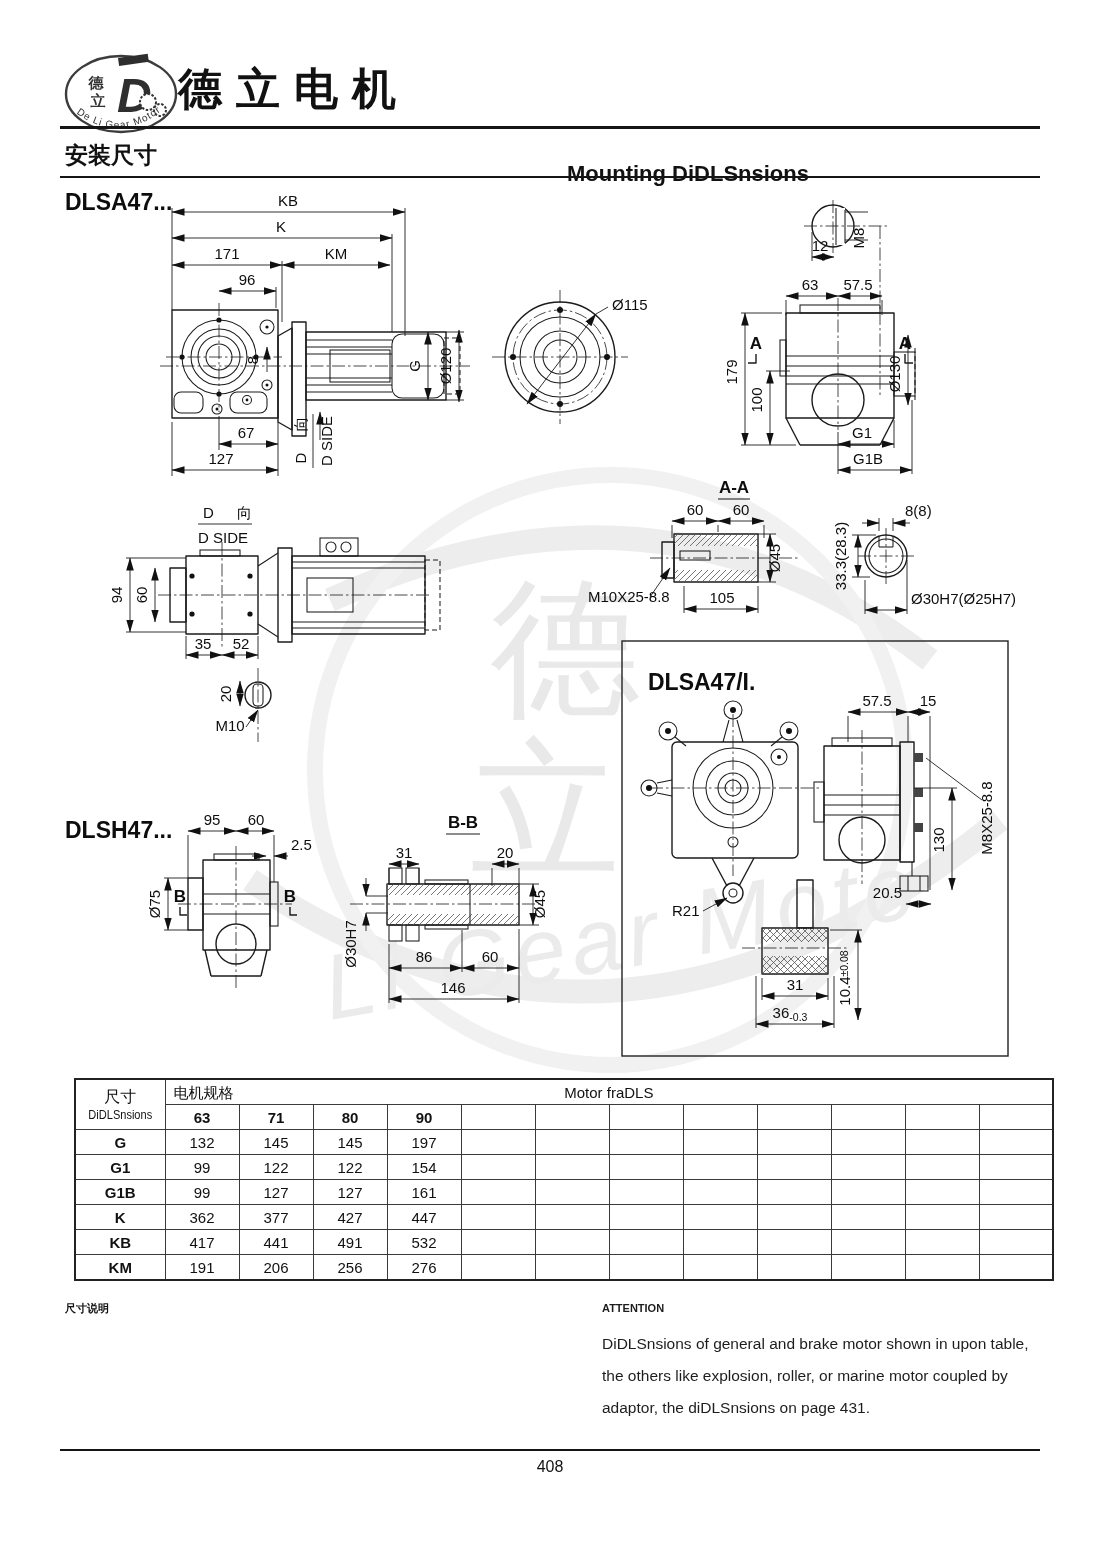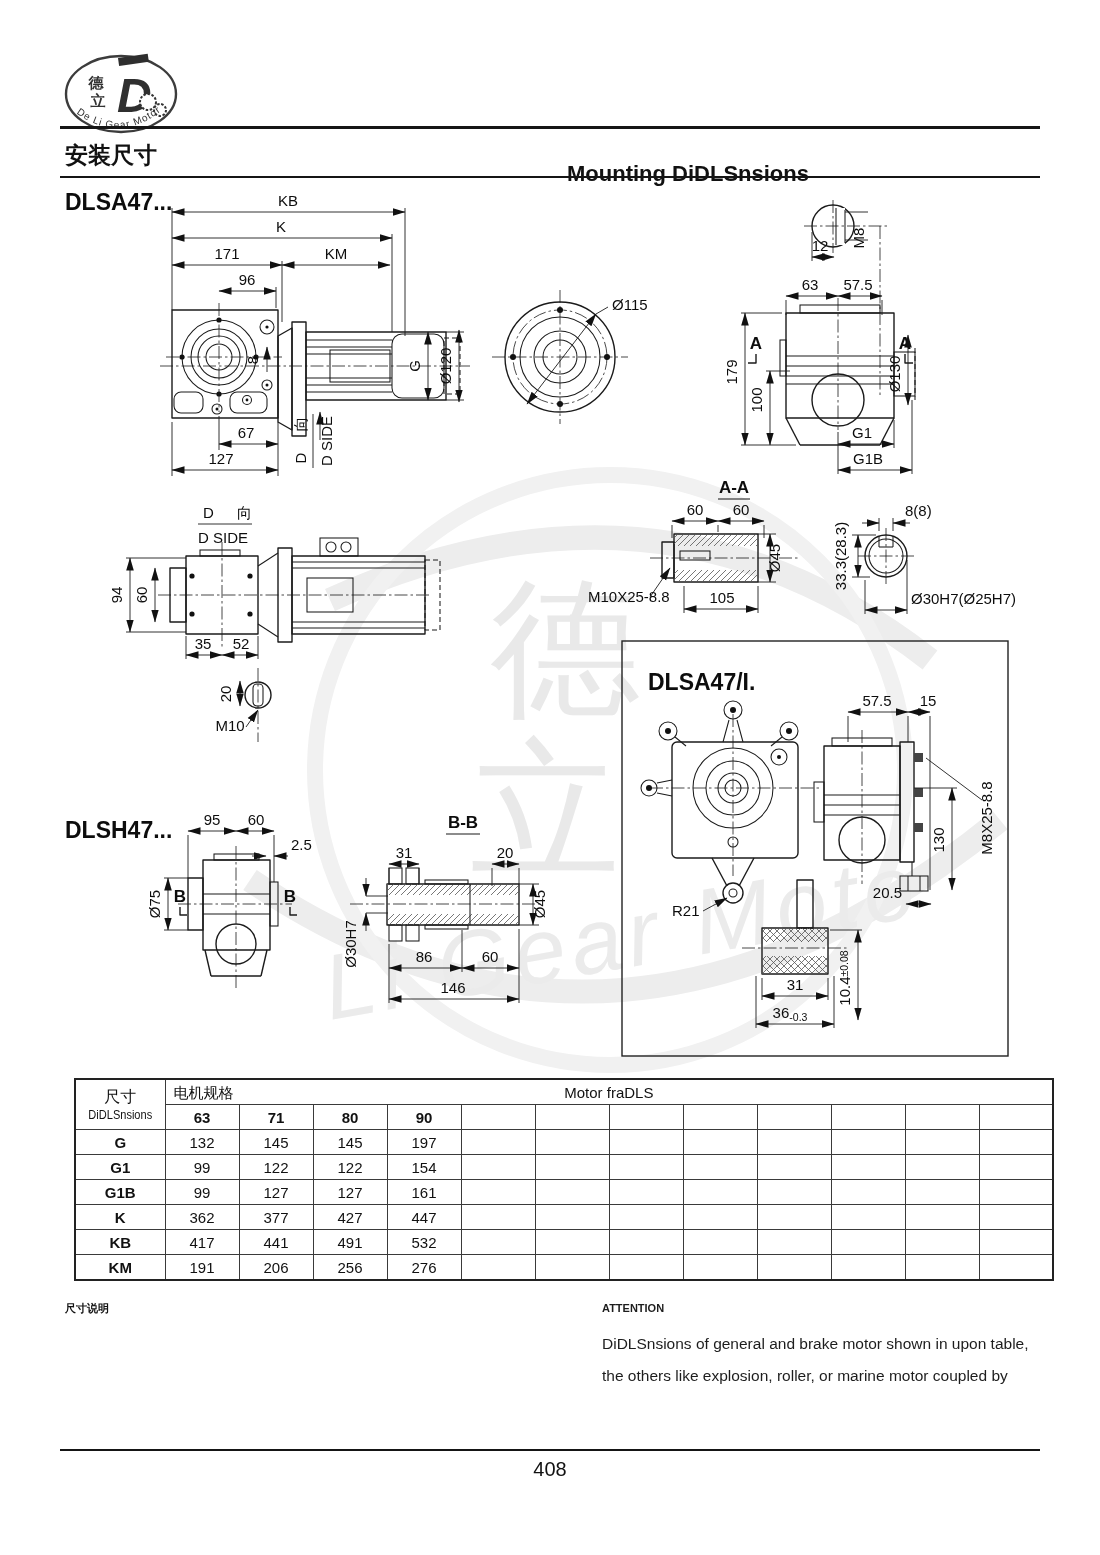--- a/index.html
+++ b/index.html
@@ -33,38 +33,39 @@
   .gzh{position:absolute;left:8px;top:4px;font-size:15px;}
   .gen{font-size:15px;}
   #subhead th{font-weight:bold;}
   
   .notes{position:absolute;top:1296px;}
   .notes .ntitle{font-size:11px;font-weight:bold;height:32px;line-height:24px;}
   .nline{height:32px;line-height:32px;}
   #notes-zh{left:65px;width:520px;font-size:16.5px;font-weight:600;}
   #notes-zh .ntitle{font-weight:600;}
   #notes-en{left:602px;width:450px;font-size:15.5px;color:#1d1d1d;}
-  #pageno{left:0;top:1458px;width:1100px;text-align:center;font-size:20px;}
+  #pageno{left:0;top:1458px;width:1100px;text-align:center;font-size:16px;}
 </style>
 </head>
 <body>
 
 <div id="page">
 
   <svg class="abs" style="left:62px;top:50px" width="125" height="90" viewBox="0 0 125 90">
     <ellipse cx="59" cy="44" rx="55" ry="38" fill="none" stroke="#3c3c3c" stroke-width="2.4"></ellipse>
     <rect x="56" y="8" width="30" height="8" fill="#2e2e2e" transform="rotate(-8 56 8)"></rect>
     <text x="34" y="38" font-size="15" font-weight="bold" text-anchor="middle" fill="#333">德</text>
     <text x="36" y="56" font-size="15" font-weight="bold" text-anchor="middle" fill="#333">立</text>
     <text x="55" y="62" font-size="48" font-weight="bold" font-style="italic" font-family="DejaVu Serif,serif" fill="#2f2f2f">D</text>
     <circle cx="86" cy="52" r="8" fill="#fff" stroke="#333" stroke-width="2" stroke-dasharray="2.5 1.6"></circle>
     <circle cx="98" cy="60" r="6" fill="#fff" stroke="#333" stroke-width="2" stroke-dasharray="2.5 1.6"></circle>
     <path id="lp" d="M8,58 Q59,102 112,50" fill="none" stroke="none"></path>
     <text font-size="10" fill="#333" letter-spacing="1"><textPath href="#lp" startOffset="8">De Li Gear Motor</textPath></text>
   </svg>
+  <div class="abs" id="brand">德立电机</div>
   <div class="rule" style="top:126px;height:3px"></div>
   <div class="abs" id="sec-zh">安装尺寸</div>
   <div class="abs" id="sec-en">Mounting DiDLSnsions</div>
   <div class="rule" style="top:176px;height:2px"></div>
 
   <svg class="abs" style="left:0;top:0" width="1100" height="1555" viewBox="0 0 1100 1555">
     <defs>
       <marker id="ar" markerWidth="14" markerHeight="10" refX="12.5" refY="5" orient="auto-start-reverse" markerUnits="userSpaceOnUse">
         <path d="M13,5 L0,1.2 L0,8.8 Z" fill="#111"></path>
       </marker>
@@ -628,18 +629,19 @@
   </div>
 
   <div class="notes" id="notes-zh">
     <div class="ntitle">尺寸说明</div>
   </div>
   <div class="notes" id="notes-en">
     <div class="ntitle">ATTENTION</div>
     <div>
         <div class="nline">DiDLSnsions of general and brake motor shown in upon table,</div>
         <div class="nline">the others like explosion, roller, or marine motor coupled by</div>
+        <div class="nline">adaptor, the diDLSnsions on page 431.</div>
       </div>
   </div>
 
   <div class="rule" style="top:1449px;height:2px"></div>
   <div class="abs" id="pageno">408</div>
 </div>
 
 </body></html>

